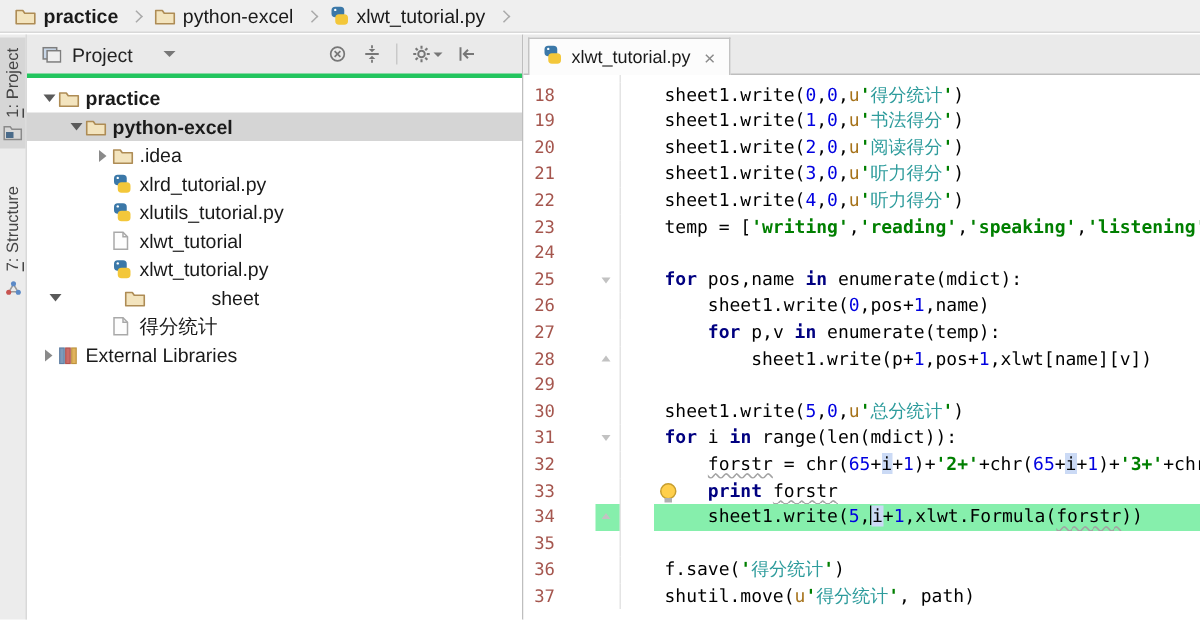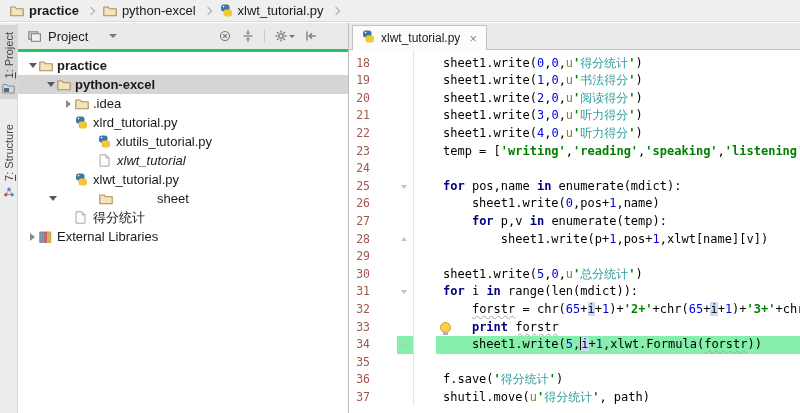--- a/index.html
+++ b/index.html
@@ -217,53 +217,53 @@
           <span class="tr-arrow"></span>
           <span class="tr-icon">
             <svg width="13" height="13" viewBox="0 0 13 13">
               <rect x="1" y="0.5" width="8.5" height="7" rx="2.5" fill="#3B78A8"></rect>
               <rect x="3.5" y="5.5" width="8.5" height="7" rx="2.5" fill="#F3C73A"></rect>
               <circle cx="3.5" cy="2.6" r="0.8" fill="#fff"></circle>
             </svg>
           </span>
           <span class="tr-label">xlrd_tutorial.py</span>
         </div>
-        <div class="tree-row" style="padding-left: 44px; margin-left: 23px;">
+        <div class="tree-row" style="padding-left: 44px;">
           <span class="tr-arrow"></span>
           <span class="tr-icon">
             <svg width="13" height="13" viewBox="0 0 13 13">
               <rect x="1" y="0.5" width="8.5" height="7" rx="2.5" fill="#3B78A8"></rect>
               <rect x="3.5" y="5.5" width="8.5" height="7" rx="2.5" fill="#F3C73A"></rect>
               <circle cx="3.5" cy="2.6" r="0.8" fill="#fff"></circle>
             </svg>
           </span>
           <span class="tr-label">xlutils_tutorial.py</span>
         </div>
-        <div class="tree-row" style="padding-left: 68px; font-style: italic;">
+        <div class="tree-row" style="padding-left: 44px;">
           <span class="tr-arrow"></span>
           <span class="tr-icon">
             <svg width="11" height="13" viewBox="0 0 11 13">
               <path d="M1 0.8h6l3 3v8.4H1z" fill="#FDFDFD" stroke="#A9A9A9"></path>
               <path d="M7 0.8v3h3" fill="none" stroke="#A9A9A9"></path>
             </svg>
           </span>
           <span class="tr-label">xlwt_tutorial</span>
         </div>
         <div class="tree-row" style="padding-left: 44px;">
           <span class="tr-arrow"></span>
           <span class="tr-icon">
             <svg width="13" height="13" viewBox="0 0 13 13">
               <rect x="1" y="0.5" width="8.5" height="7" rx="2.5" fill="#3B78A8"></rect>
               <rect x="3.5" y="5.5" width="8.5" height="7" rx="2.5" fill="#F3C73A"></rect>
               <circle cx="3.5" cy="2.6" r="0.8" fill="#fff"></circle>
             </svg>
           </span>
           <span class="tr-label">xlwt_tutorial.py</span>
         </div>
-        <div class="tree-row" style="padding-left: 28px; gap: 40px;">
+        <div class="tree-row" style="padding-left: 12px; gap: 40px;">
           <span class="tr-arrow">
             <span class="tri-down"></span>
           </span>
           <span class="tr-icon">
             <svg width="14" height="12" viewBox="0 0 14 12">
               <path d="M0.8 10.8V2h4.4l1.3 1.8h6.7v7z" fill="#F3E4BE" stroke="#AE8C55" stroke-width="1.1" stroke-linejoin="round"></path>
             </svg>
           </span>
           <span class="tr-label">sheet</span>
         </div>

